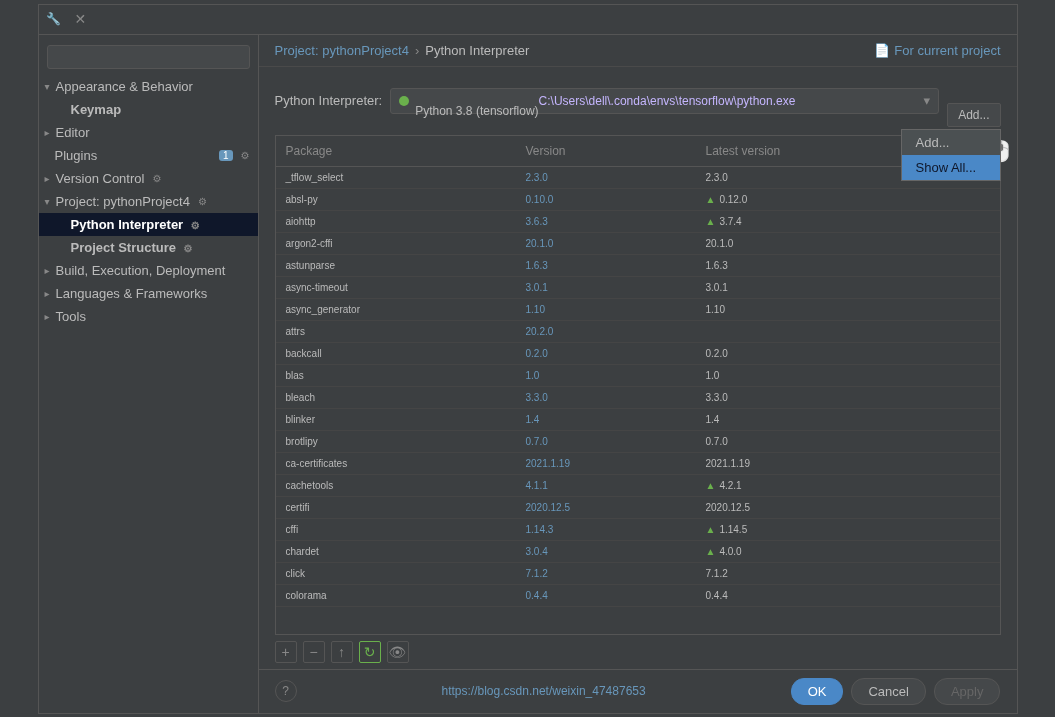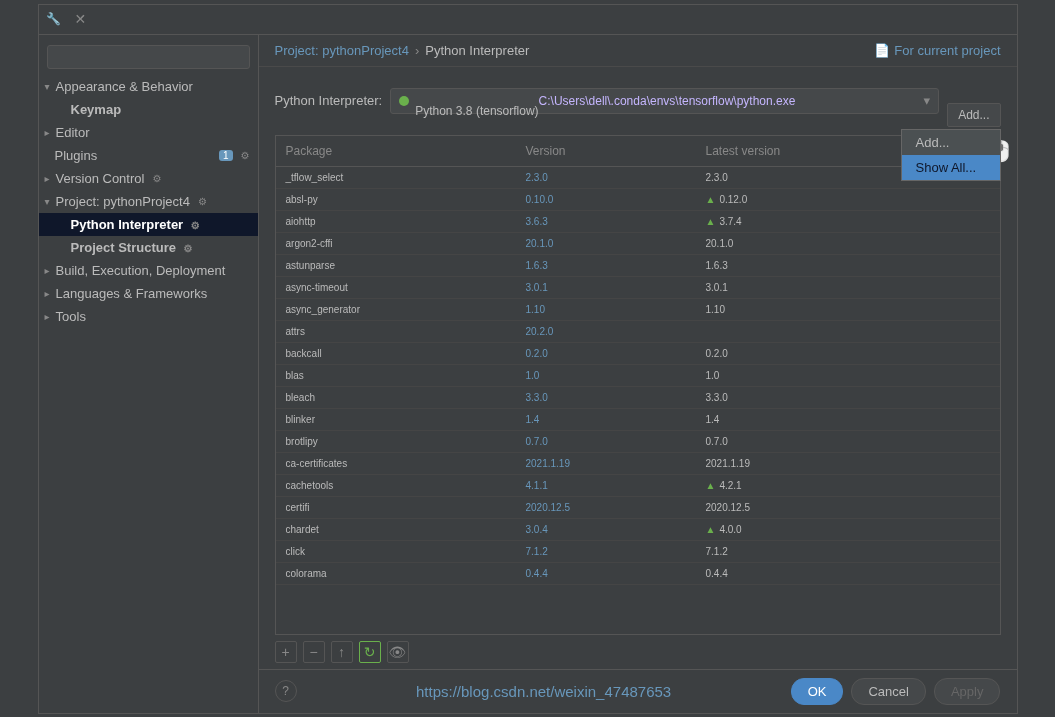--- a/index.html
+++ b/index.html
@@ -270,21 +270,21 @@
       display: flex;
       align-items: center;
       justify-content: flex-end;
       gap: 8px;
       border-top: 1px solid #555;
       flex-shrink: 0;
     }
     .footer-url {
       margin-right: auto;
       color: #6897bb;
-      font-size: 15px;
+      font-size: 12px;
     }
     .btn {
       padding: 5px 16px;
       border-radius: 13px;
       cursor: pointer;
       font-size: 13px;
       border: 1px solid #555;
     }
     .btn-ok {
       background: #4a88c7;
@@ -505,20 +505,25 @@
               <div class="table-cell">cachetools</div>
               <div class="table-cell version">4.1.1</div>
               <div class="table-cell latest"><span class="upgrade-arrow">▲</span>4.2.1</div>
             </div>
             <div class="table-row">
               <div class="table-cell">certifi</div>
               <div class="table-cell version">2020.12.5</div>
               <div class="table-cell latest">2020.12.5</div>
             </div>
             <div class="table-row">
+              <div class="table-cell">cffi</div>
+              <div class="table-cell version">1.14.3</div>
+              <div class="table-cell latest"><span class="upgrade-arrow">▲</span>1.14.5</div>
+            </div>
+            <div class="table-row">
               <div class="table-cell">chardet</div>
               <div class="table-cell version">3.0.4</div>
               <div class="table-cell latest"><span class="upgrade-arrow">▲</span>4.0.0</div>
             </div>
             <div class="table-row">
               <div class="table-cell">click</div>
               <div class="table-cell version">7.1.2</div>
               <div class="table-cell latest">7.1.2</div>
             </div>
             <div class="table-row">

